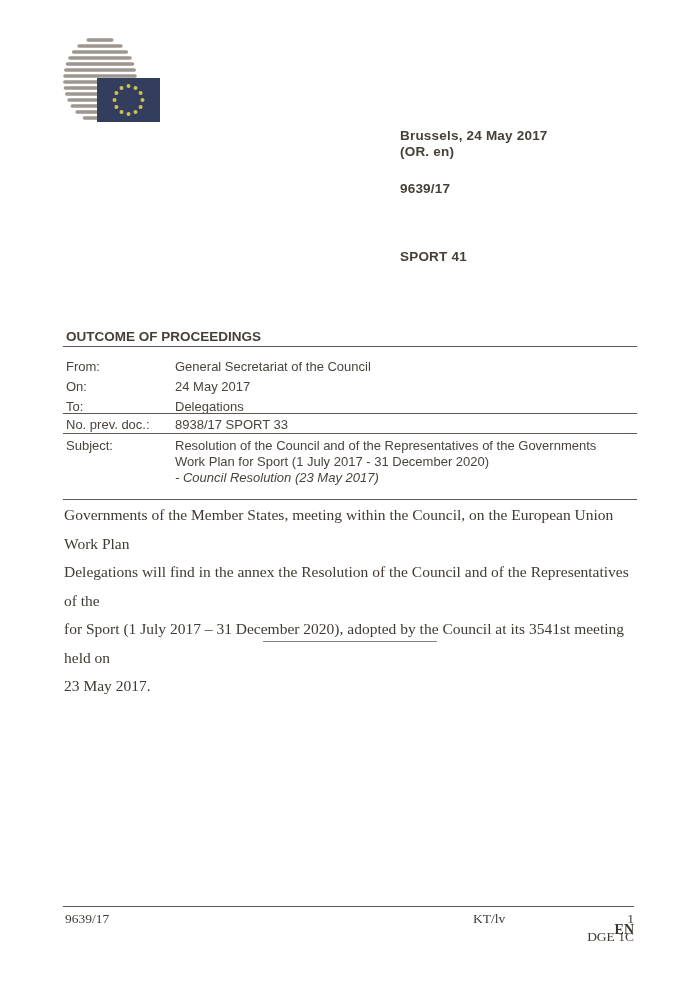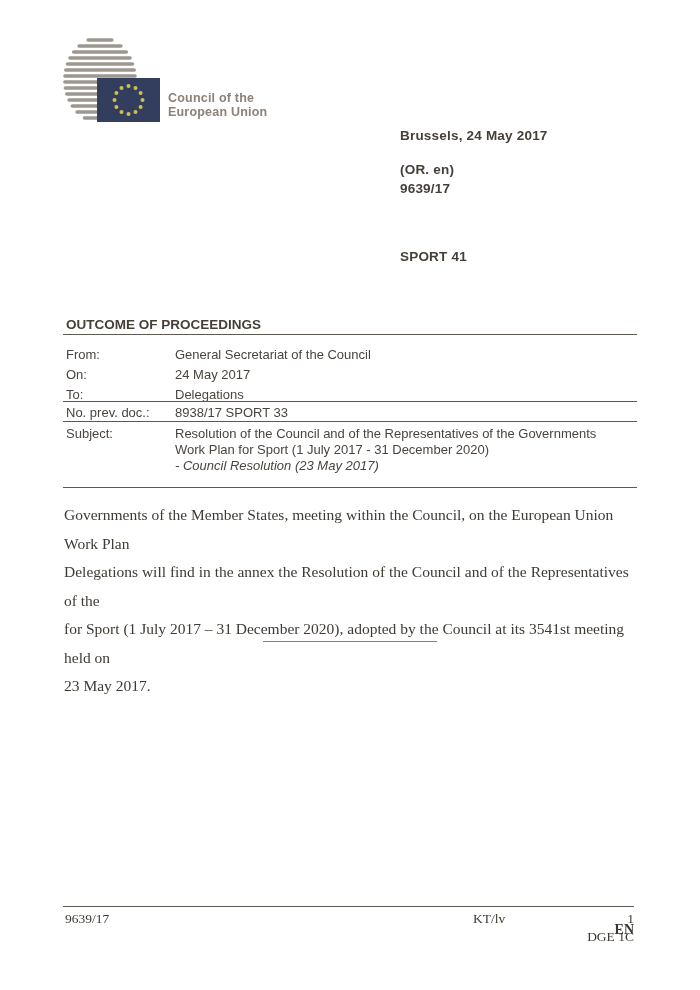--- a/index.html
+++ b/index.html
@@ -12,25 +12,25 @@
   
   .logo-svg{position:absolute;left:0;top:0;width:180px;height:135px;}
   .logo-name{
     position:absolute;left:168px;top:91px;
     font-weight:bold;font-size:12.5px;line-height:14px;color:#8d8178;
     letter-spacing:.2px;
   }
   
   .hdr{font-weight:bold;font-size:13.5px;color:#453f38;letter-spacing:.2px;}
   #place-date{left:400px;top:128px;}
-  #or-en{left:400px;top:144px;margin-top:18px;}
+  #or-en{left:400px;top:144px;}
   #doc-num{left:400px;top:181px;}
   #sport{left:400px;top:249px;}
   
-  .doc-table{position:absolute;left:63px;top:315px;width:574px;height:172px;font-size:13px;}
+  .doc-table{position:absolute;left:63px;top:327px;width:574px;height:172px;font-size:13px;}
   .doc-table .title{position:absolute;left:3px;top:2px;font-weight:bold;font-size:13.5px;color:#453f38;}
   .tline{position:absolute;left:0;width:574px;border-top:1.5px solid #5f5850;}
   .trow-label{position:absolute;left:3px;color:#4a443d;text-align:right;}
   .trow-value{position:absolute;left:112px;color:#4a443d;}
   .subject-value{position:absolute;left:112px;width:462px;line-height:15.8px;color:#4a443d;}
   .subject-note{font-style:italic;}
   
   .body-text{
     position:absolute;left:64px;top:501px;width:580px;
     font-family:"Liberation Serif",serif;font-size:15.5px;line-height:28.5px;
@@ -77,24 +77,20 @@
       <circle cx="140.6" cy="107" r="2"></circle>
       <circle cx="135.5" cy="112.1" r="2"></circle>
       <circle cx="128.5" cy="114" r="2"></circle>
       <circle cx="121.5" cy="112.1" r="2"></circle>
       <circle cx="116.4" cy="107" r="2"></circle>
       <circle cx="114.5" cy="100" r="2"></circle>
       <circle cx="116.4" cy="93" r="2"></circle>
       <circle cx="121.5" cy="87.9" r="2"></circle>
     </g>
   </svg>
-  <div class="logo-name">
-    <div>Council of the</div>
-    <div>European Union</div>
-  </div>
 
   <div id="place-date" class="abs hdr">Brussels, 24 May 2017</div>
   <div id="or-en" class="abs hdr">(OR. en)</div>
   <div id="doc-num" class="abs hdr">9639/17</div>
   <div id="sport" class="abs hdr">SPORT 41</div>
 
   <div class="doc-table">
     <div class="title">OUTCOME OF PROCEEDINGS</div>
     <div class="tline" style="top:19px"></div>
 

